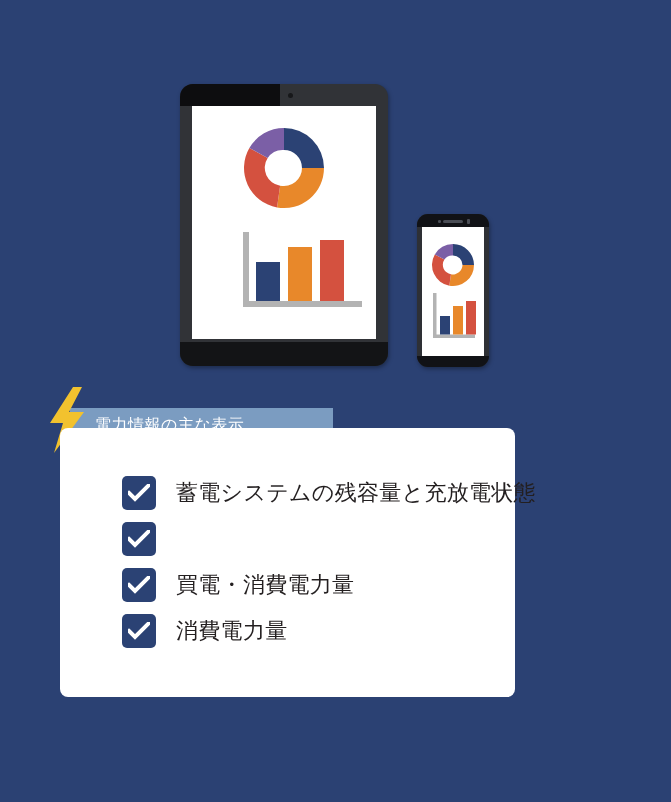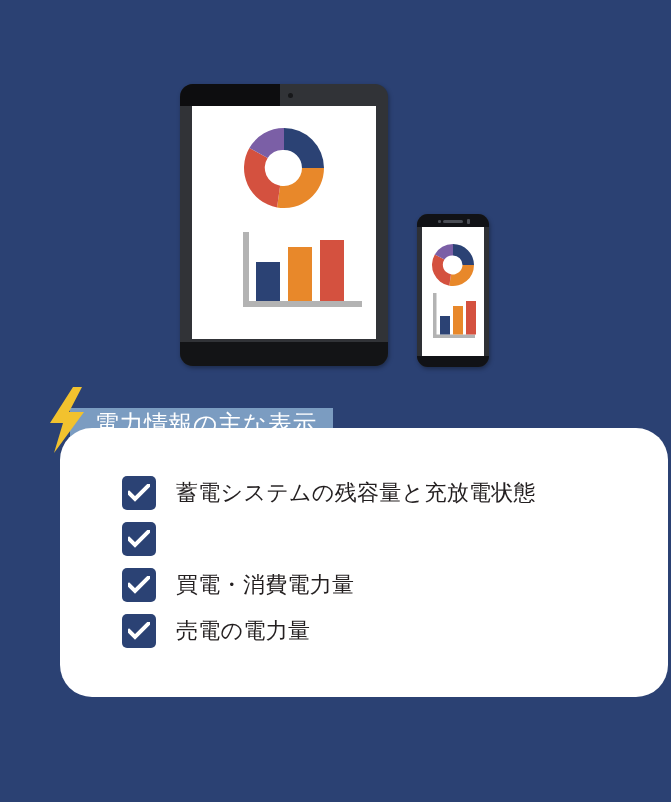--- a/index.html
+++ b/index.html
@@ -137,43 +137,43 @@
     left: 70px;
     top: 408px;
     width: 263px;
     height: 33px;
     background: #7b9cc1;
   }
   .banner-title {
     position: absolute;
     left: 25px;
     top: 3px;
-    font-size: 24px;
+    font-size: 16px;
     color: #ffffff;
     letter-spacing: 0.5px;
     line-height: 27px;
     white-space: nowrap;
   }
   .bolt {
     position: absolute;
     left: 44px;
     top: 387px;
     width: 46px;
     height: 66px;
   }
 
   
   .card {
     position: absolute;
     left: 60px;
     top: 428px;
-    width: 608px;
+    width: 455px;
     height: 269px;
     background: #ffffff;
-    border-radius: 32px;
+    border-radius: 8px;
   }
   .list {
     position: absolute;
     left: 62px;
     top: 42px;
   }
   .list-item {
     display: flex;
     align-items: center;
     height: 46px;
@@ -298,17 +298,17 @@
       </div>
       <div class="item-label">買電・消費電力量</div>
     </div>
 
     <div class="list-item">
       <div class="checkbox">
         <svg width="22" height="18" viewBox="0 0 22 18">
             <polyline points="1,9 7,15 21,1" fill="none" stroke="#ffffff" stroke-width="4" stroke-linecap="square"></polyline>
           </svg>
       </div>
-      <div class="item-label">売電の電力量</div>
+      <div class="item-label">消費電力量</div>
     </div>
 
   </div>
 </div>
 
 </body></html>

